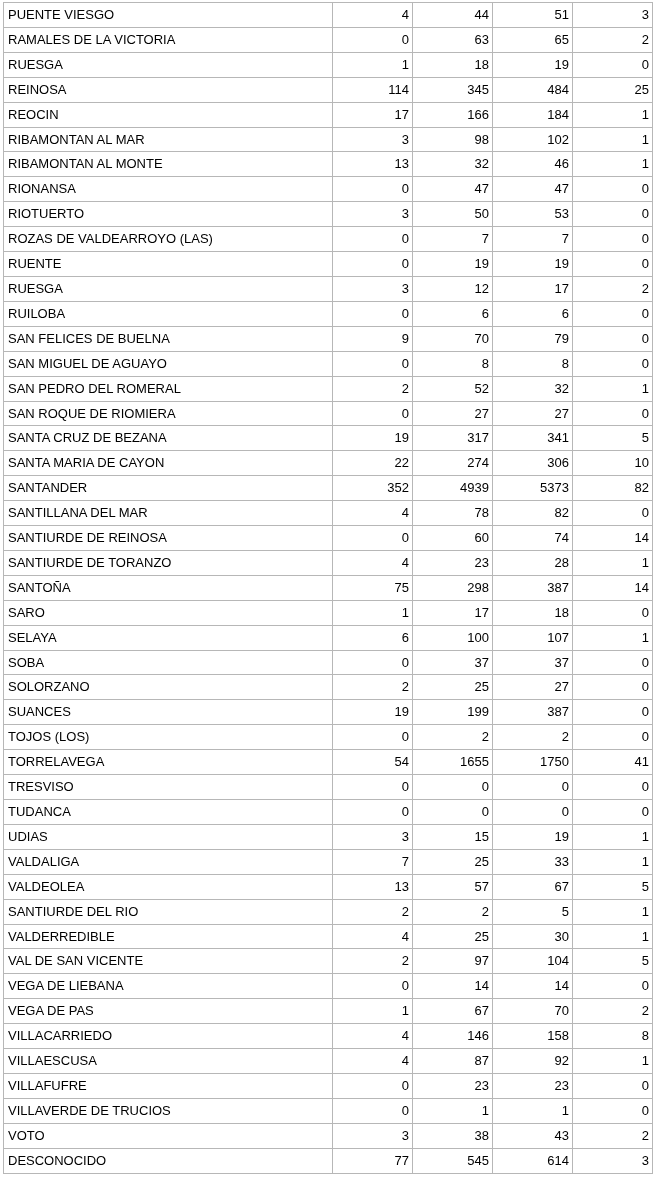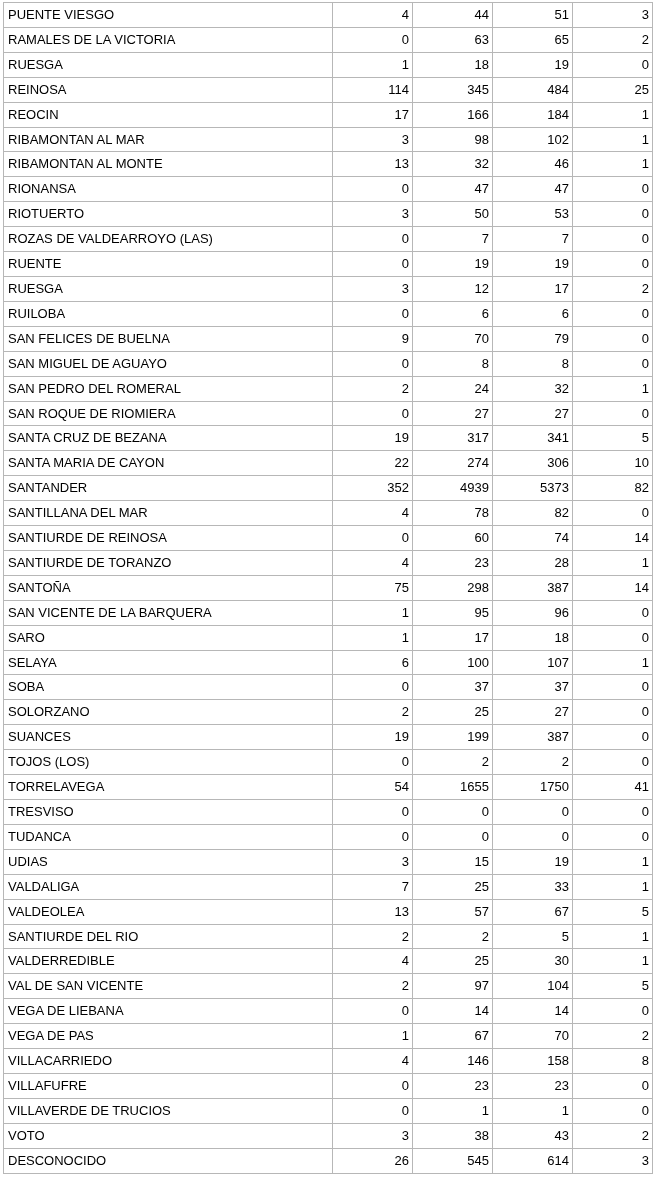--- a/index.html
+++ b/index.html
@@ -148,21 +148,21 @@
       <tr>
         <td class="name">SAN MIGUEL DE AGUAYO</td>
         <td class="num">0</td>
         <td class="num">8</td>
         <td class="num">8</td>
         <td class="num">0</td>
       </tr>
       <tr>
         <td class="name">SAN PEDRO DEL ROMERAL</td>
         <td class="num">2</td>
-        <td class="num">24</td>
+        <td class="num">52</td>
         <td class="num">32</td>
         <td class="num">1</td>
       </tr>
       <tr>
         <td class="name">SAN ROQUE DE RIOMIERA</td>
         <td class="num">0</td>
         <td class="num">27</td>
         <td class="num">27</td>
         <td class="num">0</td>
       </tr>
@@ -209,27 +209,20 @@
         <td class="num">1</td>
       </tr>
       <tr>
         <td class="name">SANTOÑA</td>
         <td class="num">75</td>
         <td class="num">298</td>
         <td class="num">387</td>
         <td class="num">14</td>
       </tr>
       <tr>
-        <td class="name">SAN VICENTE DE LA BARQUERA</td>
-        <td class="num">1</td>
-        <td class="num">95</td>
-        <td class="num">96</td>
-        <td class="num">0</td>
-      </tr>
-      <tr>
         <td class="name">SARO</td>
         <td class="num">1</td>
         <td class="num">17</td>
         <td class="num">18</td>
         <td class="num">0</td>
       </tr>
       <tr>
         <td class="name">SELAYA</td>
         <td class="num">6</td>
         <td class="num">100</td>
@@ -342,20 +335,27 @@
         <td class="num">2</td>
       </tr>
       <tr>
         <td class="name">VILLACARRIEDO</td>
         <td class="num">4</td>
         <td class="num">146</td>
         <td class="num">158</td>
         <td class="num">8</td>
       </tr>
       <tr>
+        <td class="name">VILLAESCUSA</td>
+        <td class="num">4</td>
+        <td class="num">87</td>
+        <td class="num">92</td>
+        <td class="num">1</td>
+      </tr>
+      <tr>
         <td class="name">VILLAFUFRE</td>
         <td class="num">0</td>
         <td class="num">23</td>
         <td class="num">23</td>
         <td class="num">0</td>
       </tr>
       <tr>
         <td class="name">VILLAVERDE DE TRUCIOS</td>
         <td class="num">0</td>
         <td class="num">1</td>
@@ -364,19 +364,19 @@
       </tr>
       <tr>
         <td class="name">VOTO</td>
         <td class="num">3</td>
         <td class="num">38</td>
         <td class="num">43</td>
         <td class="num">2</td>
       </tr>
       <tr>
         <td class="name">DESCONOCIDO</td>
-        <td class="num">26</td>
+        <td class="num">77</td>
         <td class="num">545</td>
         <td class="num">614</td>
         <td class="num">3</td>
       </tr>
     </tbody>
 </table>
 
 </body></html>

